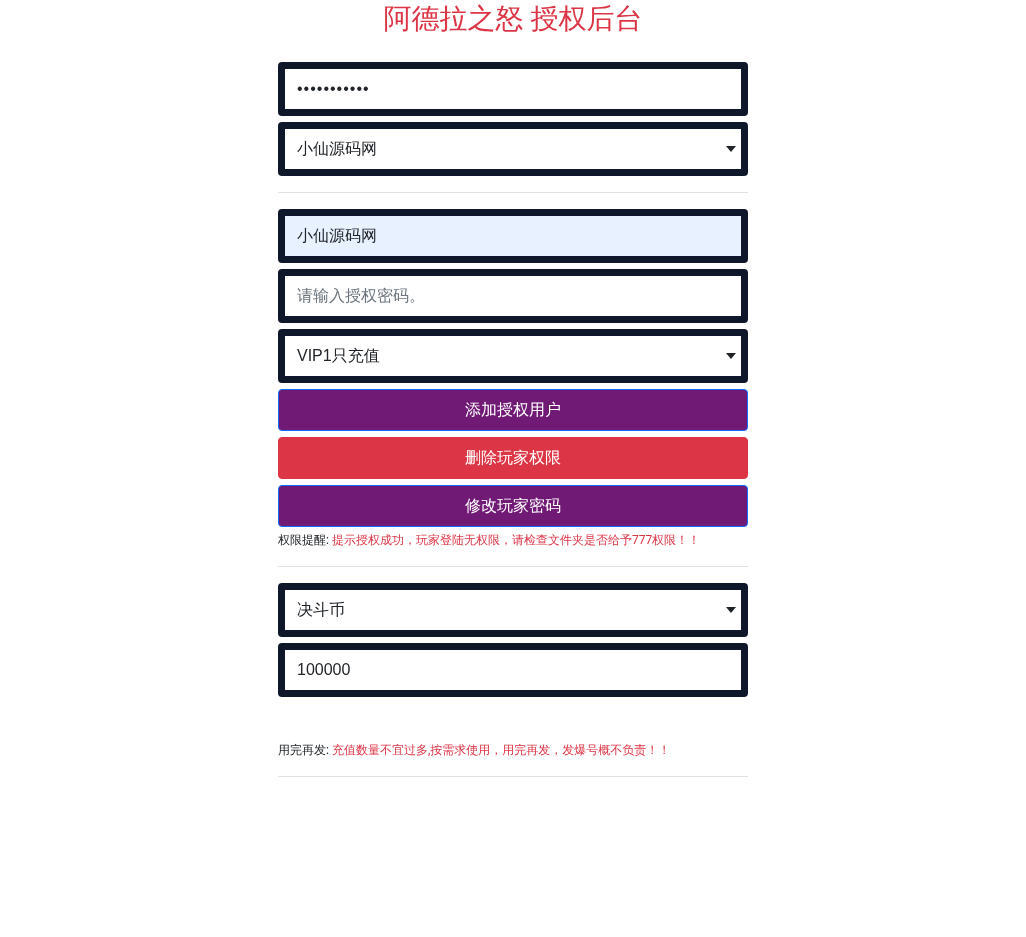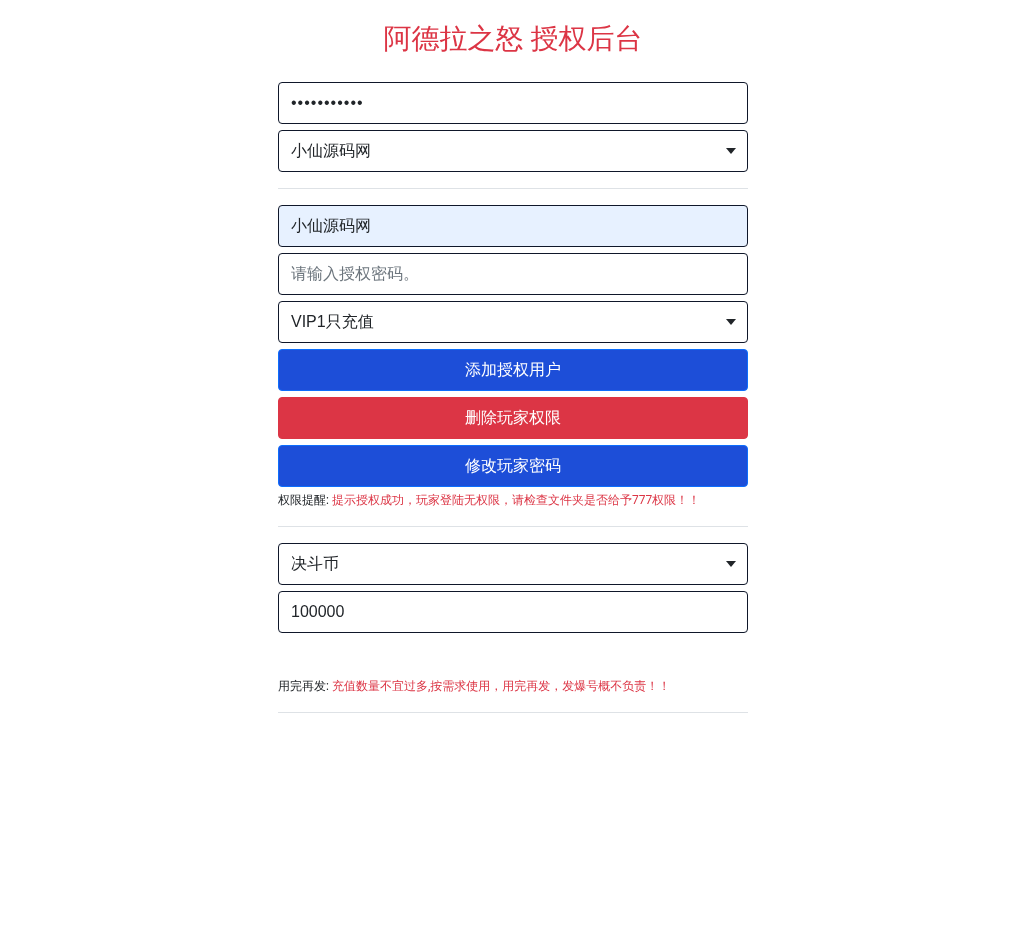--- a/index.html
+++ b/index.html
@@ -9,21 +9,20 @@
     }
     body {
       font-family: -apple-system, BlinkMacSystemFont, "Segoe UI", Roboto, "Helvetica Neue", Arial, sans-serif;
       font-size: 16px;
       color: #212529;
       background: #fff;
     }
     .container {
       width: 470px;
       margin: 0 auto;
-      padding-top: 20px;
     }
     h2 {
       text-align: center;
       color: #dc3545;
       font-weight: 500;
       font-size: 28px;
       margin-bottom: 24px;
     }
     .section {
       margin-bottom: 16px;
@@ -35,21 +34,21 @@
     }
     .form-control, .form-select {
       display: block;
       width: 100%;
       padding: 8px 12px;
       font-size: 16px;
       line-height: 1.5;
       color: #212529;
       background-color: #fff;
       background-clip: padding-box;
-      border: 1px solid #0f172a;
+      border: 7px solid #0f172a;
       border-radius: 4px;
       margin-bottom: 0;
     }
     .form-control + .form-control,
     .form-control + .form-select,
     .form-select + .form-control,
     .form-select + .form-select,
     .form-control + .btn,
     .form-select + .btn,
     .btn + .btn,
@@ -91,21 +90,21 @@
       padding: 8px 12px;
       font-size: 16px;
       line-height: 1.5;
       text-align: center;
       color: #fff;
       border: 1px solid transparent;
       border-radius: 4px;
       cursor: pointer;
     }
     .btn-primary {
-      background-color: #1d4ed8;
+      background-color: #701a75;
       border-color: #0d6efd;
     }
     .btn-danger {
       background-color: #dc3545;
       border-color: #dc3545;
     }
     .hint {
       margin-top: 4px;
       font-size: 12px;
       line-height: 1.6;

